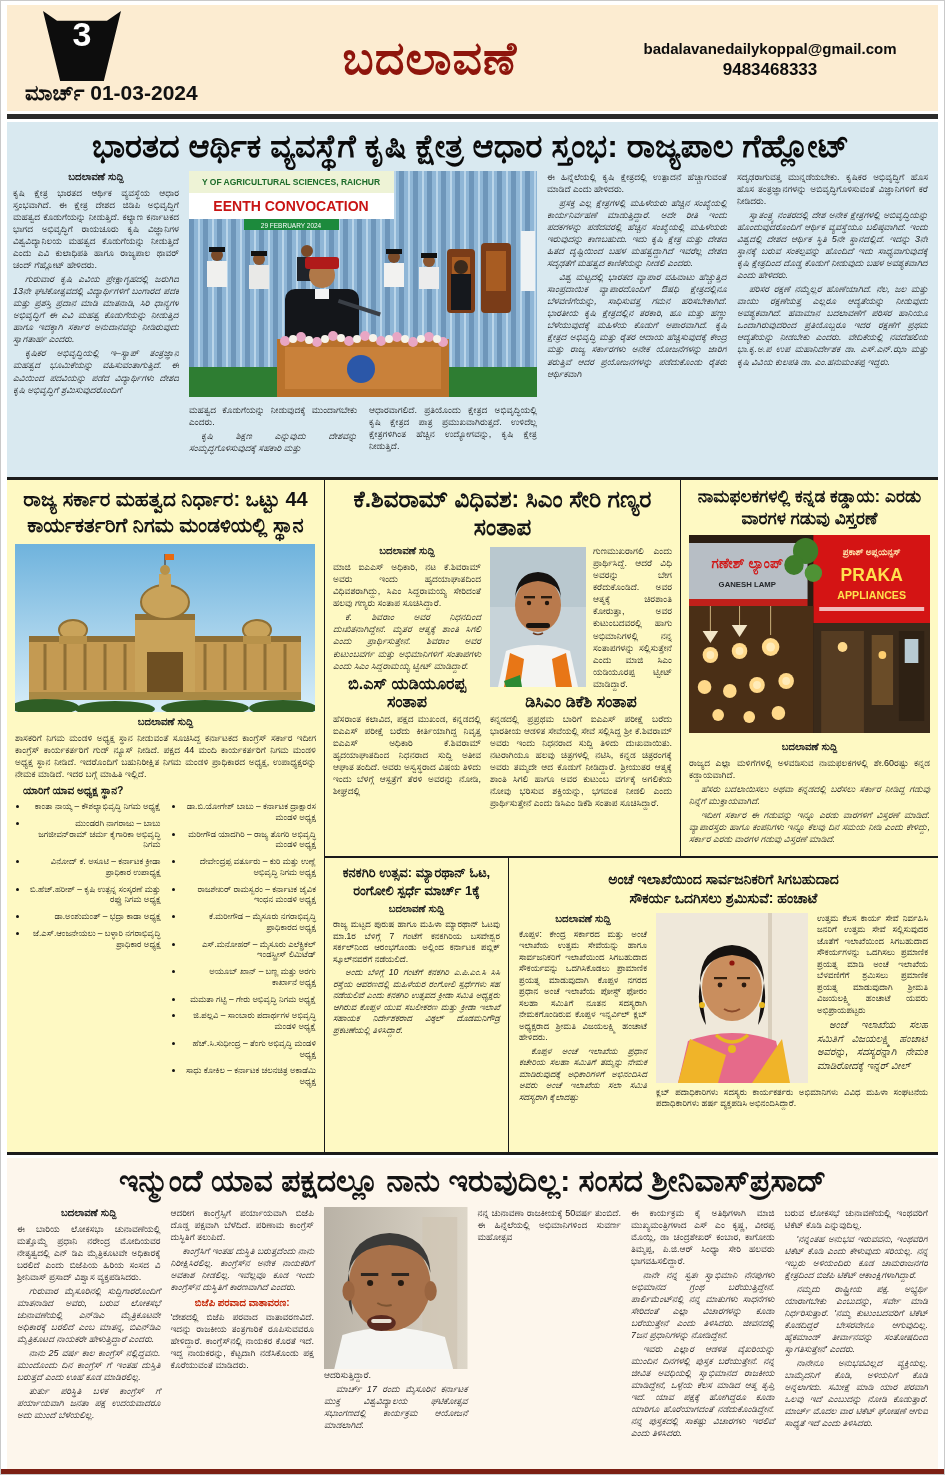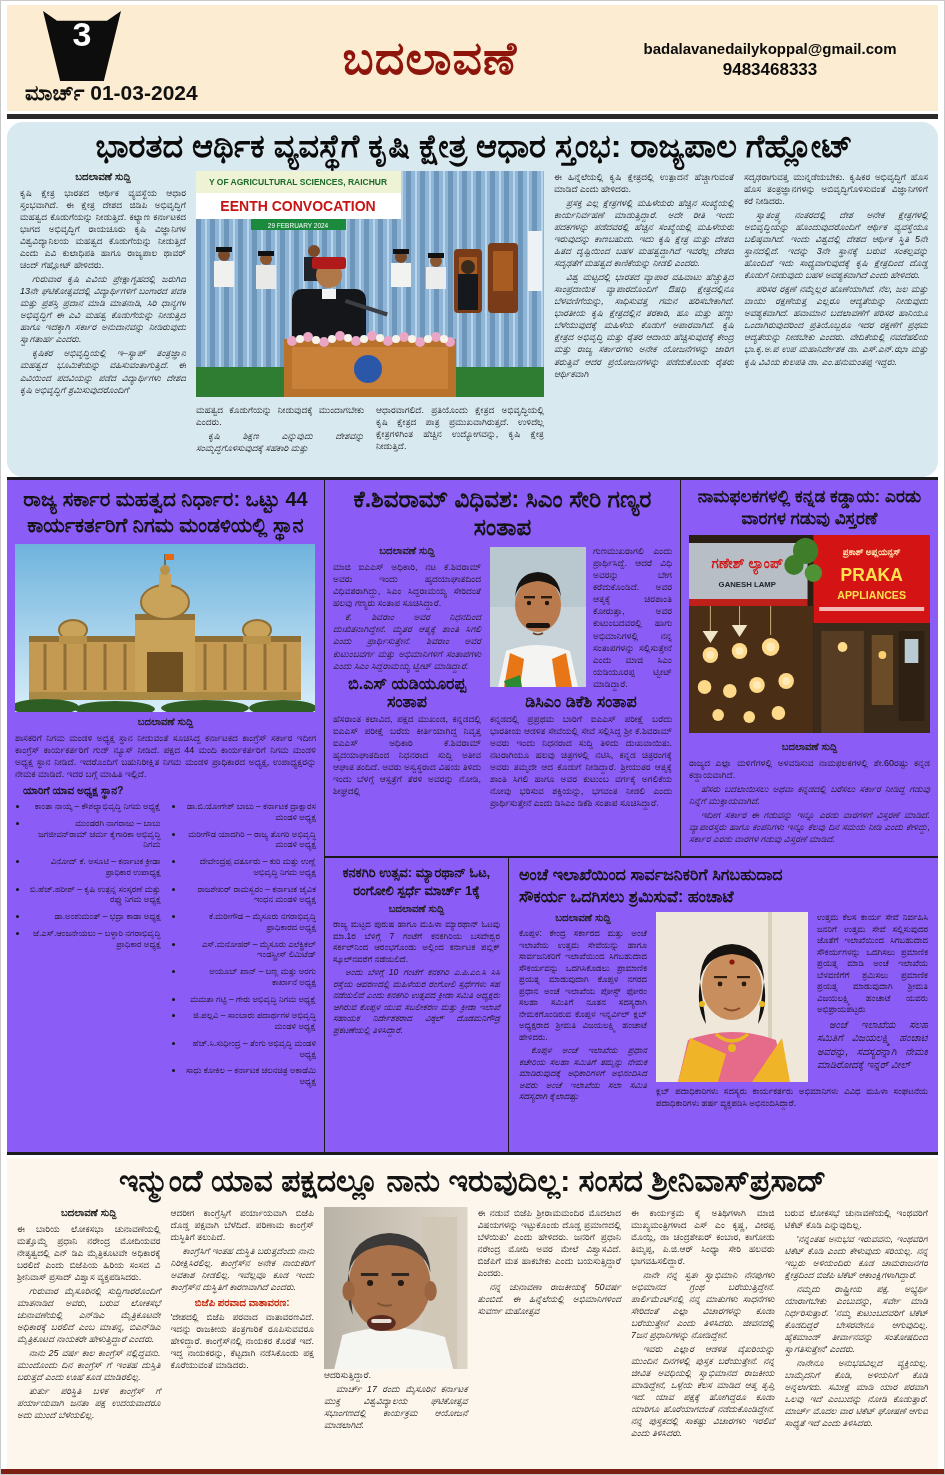--- a/index.html
+++ b/index.html
@@ -19,54 +19,54 @@
     color:#fff;font-size:34px;font-weight:700;}
   .mast-date{position:absolute;left:0;bottom:2px;font-size:21px;font-weight:700;color:#111;white-space:nowrap;}
   .mast-title{font-size:46px;font-weight:800;color:#8e150c;letter-spacing:1px;text-align:center;flex:1;}
   .mast-right{width:300px;text-align:center;font-weight:700;color:#0d0d0d;}
   .mast-right .brand{font-size:19px;}
   .mast-right .email{font-size:15px;margin-top:3px;word-break:break-all;}
   .mast-right .phone{font-size:17px;margin-top:3px;}
   .rule{height:3px;background:#1c1c1c;margin:0 6px;}
   .rule.thick{height:5px;background:#2b2b2b;margin-top:3px;}
   
-  .lead{height:355px;background:#d9e9f0;margin:3px 6px 0 6px;padding:4px 10px 0 13px;overflow:hidden;border-radius:16px;}
+  .lead{height:355px;background:#d9e9f0;margin:3px 6px 0 6px;padding:4px 10px 0 6px;overflow:hidden;}
   .lead h1{margin:2px 0 6px 0;font-size:32px;line-height:1.15;text-align:center;font-weight:800;color:#0b0b0b;}
   .lead-body{display:grid;grid-template-columns:166px 348px 180px 1fr;gap:0 10px;height:292px;overflow:hidden;}
   .byline{text-align:center;font-weight:700;font-size:10px;margin:0 0 4px 0;color:#222;}
   .news p{margin:0 0 2px 0;font-size:9px;line-height:1.34;text-align:justify;}
   .news p + p{text-indent:12px;font-style:italic;}
   .lead-col1{grid-column:1;grid-row:1/3;overflow:hidden;}
   .lead-photo{grid-column:2;grid-row:1;}
   .lead-under{grid-column:2;grid-row:2;display:grid;grid-template-columns:1fr 1fr;gap:0 12px;overflow:hidden;padding-top:3px;}
   .lead-col2{grid-column:3;grid-row:1/3;overflow:hidden;}
   .lead-col3{grid-column:4;grid-row:1/3;overflow:hidden;}
   
-  .middle{height:672px;margin:0 6px;display:grid;grid-template-columns:318px 1fr;overflow:hidden;background:#8b5cf6;}
+  .middle{height:672px;margin:0 6px;display:grid;grid-template-columns:318px 1fr;overflow:hidden;background:#fef9c3;}
   .corp-cell{border-right:1.5px solid #1a1a1a;padding:6px 8px;overflow:hidden;}
   .mid-right{display:flex;flex-direction:column;overflow:hidden;}
   .row-a{height:378px;display:grid;grid-template-columns:356px 1fr;border-bottom:2px solid #1a1a1a;overflow:hidden;}
   .shiv-cell{border-right:1.5px solid #1a1a1a;padding:4px 8px;overflow:hidden;}
   .signs-cell{padding:4px 8px;overflow:hidden;}
   .row-b{flex:1;display:grid;grid-template-columns:184px 1fr;overflow:hidden;}
   .kana-cell{border-right:1.5px solid #1a1a1a;padding:6px 8px;overflow:hidden;}
   .postal-cell{padding:4px 10px;overflow:hidden;}
   .corp-cell h2{margin:0 0 6px 0;font-size:20px;line-height:1.3;font-weight:800;text-align:center;}
   .corp-intro{font-size:9px;}
   .corp-sub{font-weight:700;font-size:10.5px;margin:4px 0 2px 8px;}
   .corp-lists{display:grid;grid-template-columns:1fr 1fr;gap:0 10px;}
   .corp-lists ul{margin:2px 0 0 0;padding-left:13px;}
   .corp-lists li{font-size:8.4px;line-height:1.28;margin-bottom:6px;text-align:right;}
   .shiv-cell h2{margin:2px 0 4px 0;font-size:23px;line-height:1.2;font-weight:800;text-align:center;}
   .shiv-body{display:grid;grid-template-columns:148px 1fr;gap:0 9px;overflow:hidden;}
   .portrait{float:left;margin:2px 7px 3px 0;}
   .subhead{font-weight:700;font-size:16px;text-align:center;margin:3px 0 2px 0;}
   .signs-cell h2{margin:2px 0 5px 0;font-size:17px;line-height:1.3;font-weight:800;text-align:center;}
   .kana-cell h3{margin:0 0 4px 0;font-size:13px;line-height:1.35;font-weight:800;text-align:center;}
-  .postal-cell h2{margin:2px 0 5px 0;font-size:16px;line-height:1.35;font-weight:800;}
+  .postal-cell h2{margin:8px 0 5px 0;font-size:14px;line-height:1.35;font-weight:800;text-align:center;}
   .postal-body{display:grid;grid-template-columns:128px 152px 1fr;grid-template-rows:auto auto;gap:0 9px;overflow:hidden;}
   .p-c1{grid-column:1;grid-row:1/3;}
   .p-photo{grid-column:2;grid-row:1;}
   .p-c2{grid-column:3;grid-row:1;}
   .p-tail{grid-column:2/4;grid-row:2;}
   
   .bottom{height:320px;background:#fdf6ec;margin:3px 6px 0 6px;padding:4px 10px;overflow:hidden;}
   .bottom h1{margin:2px 0 8px 0;font-size:30px;line-height:1.15;font-weight:800;text-align:center;}
   .mp-cols{display:grid;grid-template-columns:repeat(6,1fr);gap:0 10px;height:258px;overflow:hidden;}
   .red-sub{color:#c42405;font-weight:700;font-size:10px;text-align:center;margin:3px 0 2px 0;line-height:1.3;}
@@ -488,21 +488,20 @@
           <circle cx="45" cy="76" r="3" fill="#241a12"></circle>
             <circle cx="75" cy="76" r="3" fill="#241a12"></circle>
           <path d="M52 96 Q58 100 66 98" stroke="#7c5432" stroke-width="2" fill="none"></path>
           <ellipse cx="56" cy="116" rx="14" ry="8" fill="#5a2a20"></ellipse>
           <rect x="46" y="112" width="20" height="4" rx="2" fill="#e9e2d6"></rect>
         </svg>
         <p>ಆದರಿಸುತ್ತಿದ್ದಾರೆ.</p>
         <p>ಮಾರ್ಚ್ 17 ರಂದು ಮೈಸೂರಿನ ಕರ್ನಾಟಕ ಮುಕ್ತ ವಿಶ್ವವಿದ್ಯಾಲಯ ಘಟಿಕೋತ್ಸವ ಸಭಾಂಗಣದಲ್ಲಿ ಕಾರ್ಯಕ್ರಮ ಆಯೋಜನೆ ಮಾಡಲಾಗಿದೆ.</p>
       </div>
       <div>
-        <p>ಈ ನಡುವೆ ಬಿಜೆಪಿ ಶ್ರೀರಾಮಮಂದಿರ ಮೊದಲಾದ ವಿಷಯಗಳನ್ನು ಇಟ್ಟುಕೊಂಡು ದೊಡ್ಡ ಪ್ರಮಾಣದಲ್ಲಿ ಬೆಳೆಯಿತು' ಎಂದು ಹೇಳಿದರು. ಜನರಿಗೆ ಪ್ರಧಾನಿ ನರೇಂದ್ರ ಮೋದಿ ಅವರ ಮೇಲೆ ವಿಶ್ವಾಸವಿದೆ. ಬಿಜೆಪಿಗೆ ಮತ ಹಾಕಬೇಕು ಎಂದು ಬಯಸುತ್ತಿದ್ದಾರೆ ಎಂದರು.</p>
         <p>ನನ್ನ ಚುನಾವಣಾ ರಾಜಕೀಯಕ್ಕೆ 50ವರ್ಷ ತುಂಬಿದೆ. ಈ ಹಿನ್ನೆಲೆಯಲ್ಲಿ ಅಭಿಮಾನಿಗಳಿಂದ ಸುವರ್ಣ ಮಹೋತ್ಸವ</p>
       </div>
       <div>
         <p>ಈ ಕಾರ್ಯಕ್ರಮ ಕೈ ಅತಿಥಿಗಳಾಗಿ ಮಾಜಿ ಮುಖ್ಯಮಂತ್ರಿಗಳಾದ ಎಸ್ ಎಂ ಕೃಷ್ಣ, ವೀರಪ್ಪ ಮೊಯ್ಲಿ, ಡಾ ಚಂದ್ರಶೇಖರ್ ಕಂಬಾರ, ಕಾಗೋಡು ತಿಮ್ಮಪ್ಪ, ಪಿ.ಜಿ.ಆರ್ ಸಿಂಧ್ಯಾ ಸೇರಿ ಹಲವರು ಭಾಗವಹಿಸಲಿದ್ದಾರೆ.</p>
         <p>ನಾನೇ ನನ್ನ ಸ್ವತಃ ಸ್ವಾಭಿಮಾನಿ ನೆನಪುಗಳು ಅಭಿಮಾನದ ಗ್ರಂಥ ಬರೆಯುತ್ತಿದ್ದೇನೆ. ಪಾರ್ಲಿಮೆಂಟ್‌ನಲ್ಲಿ ನನ್ನ ಮಾತುಗಳು ಸಾಧನೆಗಳು ಸೇರಿದಂತೆ ಎಲ್ಲಾ ವಿಚಾರಗಳನ್ನು ಕೂಡಾ ಬರೆಯುತ್ತೇನೆ ಎಂದು ತಿಳಿಸಿದರು. ಜೀವನದಲ್ಲಿ 7ಜನ ಪ್ರಧಾನಿಗಳನ್ನು ನೋಡಿದ್ದೇನೆ.</p>
         <p>ಇವರು ಎಲ್ಲಾರ ಆಡಳಿತ ವೈಖರಿಯನ್ನು ಮುಂದಿನ ದಿನಗಳಲ್ಲಿ ಪುಸ್ತಕ ಬರೆಯುತ್ತೇನೆ. ನನ್ನ ಜೀವಿತ ಅವಧಿಯಲ್ಲಿ ಸ್ವಾಭಿಮಾನದ ರಾಜಕೀಯ ಮಾಡಿದ್ದೇನೆ, ಒಳ್ಳೆಯ ಕೆಲಸ ಮಾಡಿದ ಆತ್ಮ ತೃಪ್ತಿ ಇದೆ. ಯಾವ ಪಕ್ಷಕ್ಕೆ ಹೋಗಿದ್ದರೂ ಕೂಡಾ ಯಾರಿಗೂ ಹೊರೆಯಾಗದಂತೆ ನಡೆದುಕೊಂಡಿದ್ದೇನೆ. ನನ್ನ ಪುಸ್ತಕದಲ್ಲಿ ಸಾಕಷ್ಟು ವಿಚಾರಗಳು ಇರಲಿವೆ ಎಂದು ತಿಳಿಸಿದರು.</p>
       </div>
       <div>
         <p>ಬರುವ ಲೋಕಸಭೆ ಚುನಾವಣೆಯಲ್ಲಿ ಇಂಥವರಿಗೆ ಟಿಕೆಟ್ ಕೊಡಿ ಎನ್ನುವುದಿಲ್ಲ.</p>
         <p>'ನನ್ನಂತಹ ಅನುಭವ ಇರುವವನು, ಇಂಥವರಿಗೆ ಟಿಕೆಟ್ ಕೊಡಿ ಎಂದು ಕೇಳುವುದು ಸರಿಯಲ್ಲ. ನನ್ನ ಇಬ್ಬರು ಅಳಿಯಂದಿರು ಕೂಡ ಚಾಮರಾಜನಗರ ಕ್ಷೇತ್ರದಿಂದ ಬಿಜೆಪಿ ಟಿಕೆಟ್ ಆಕಾಂಕ್ಷಿಗಳಾಗಿದ್ದಾರೆ.</p>

